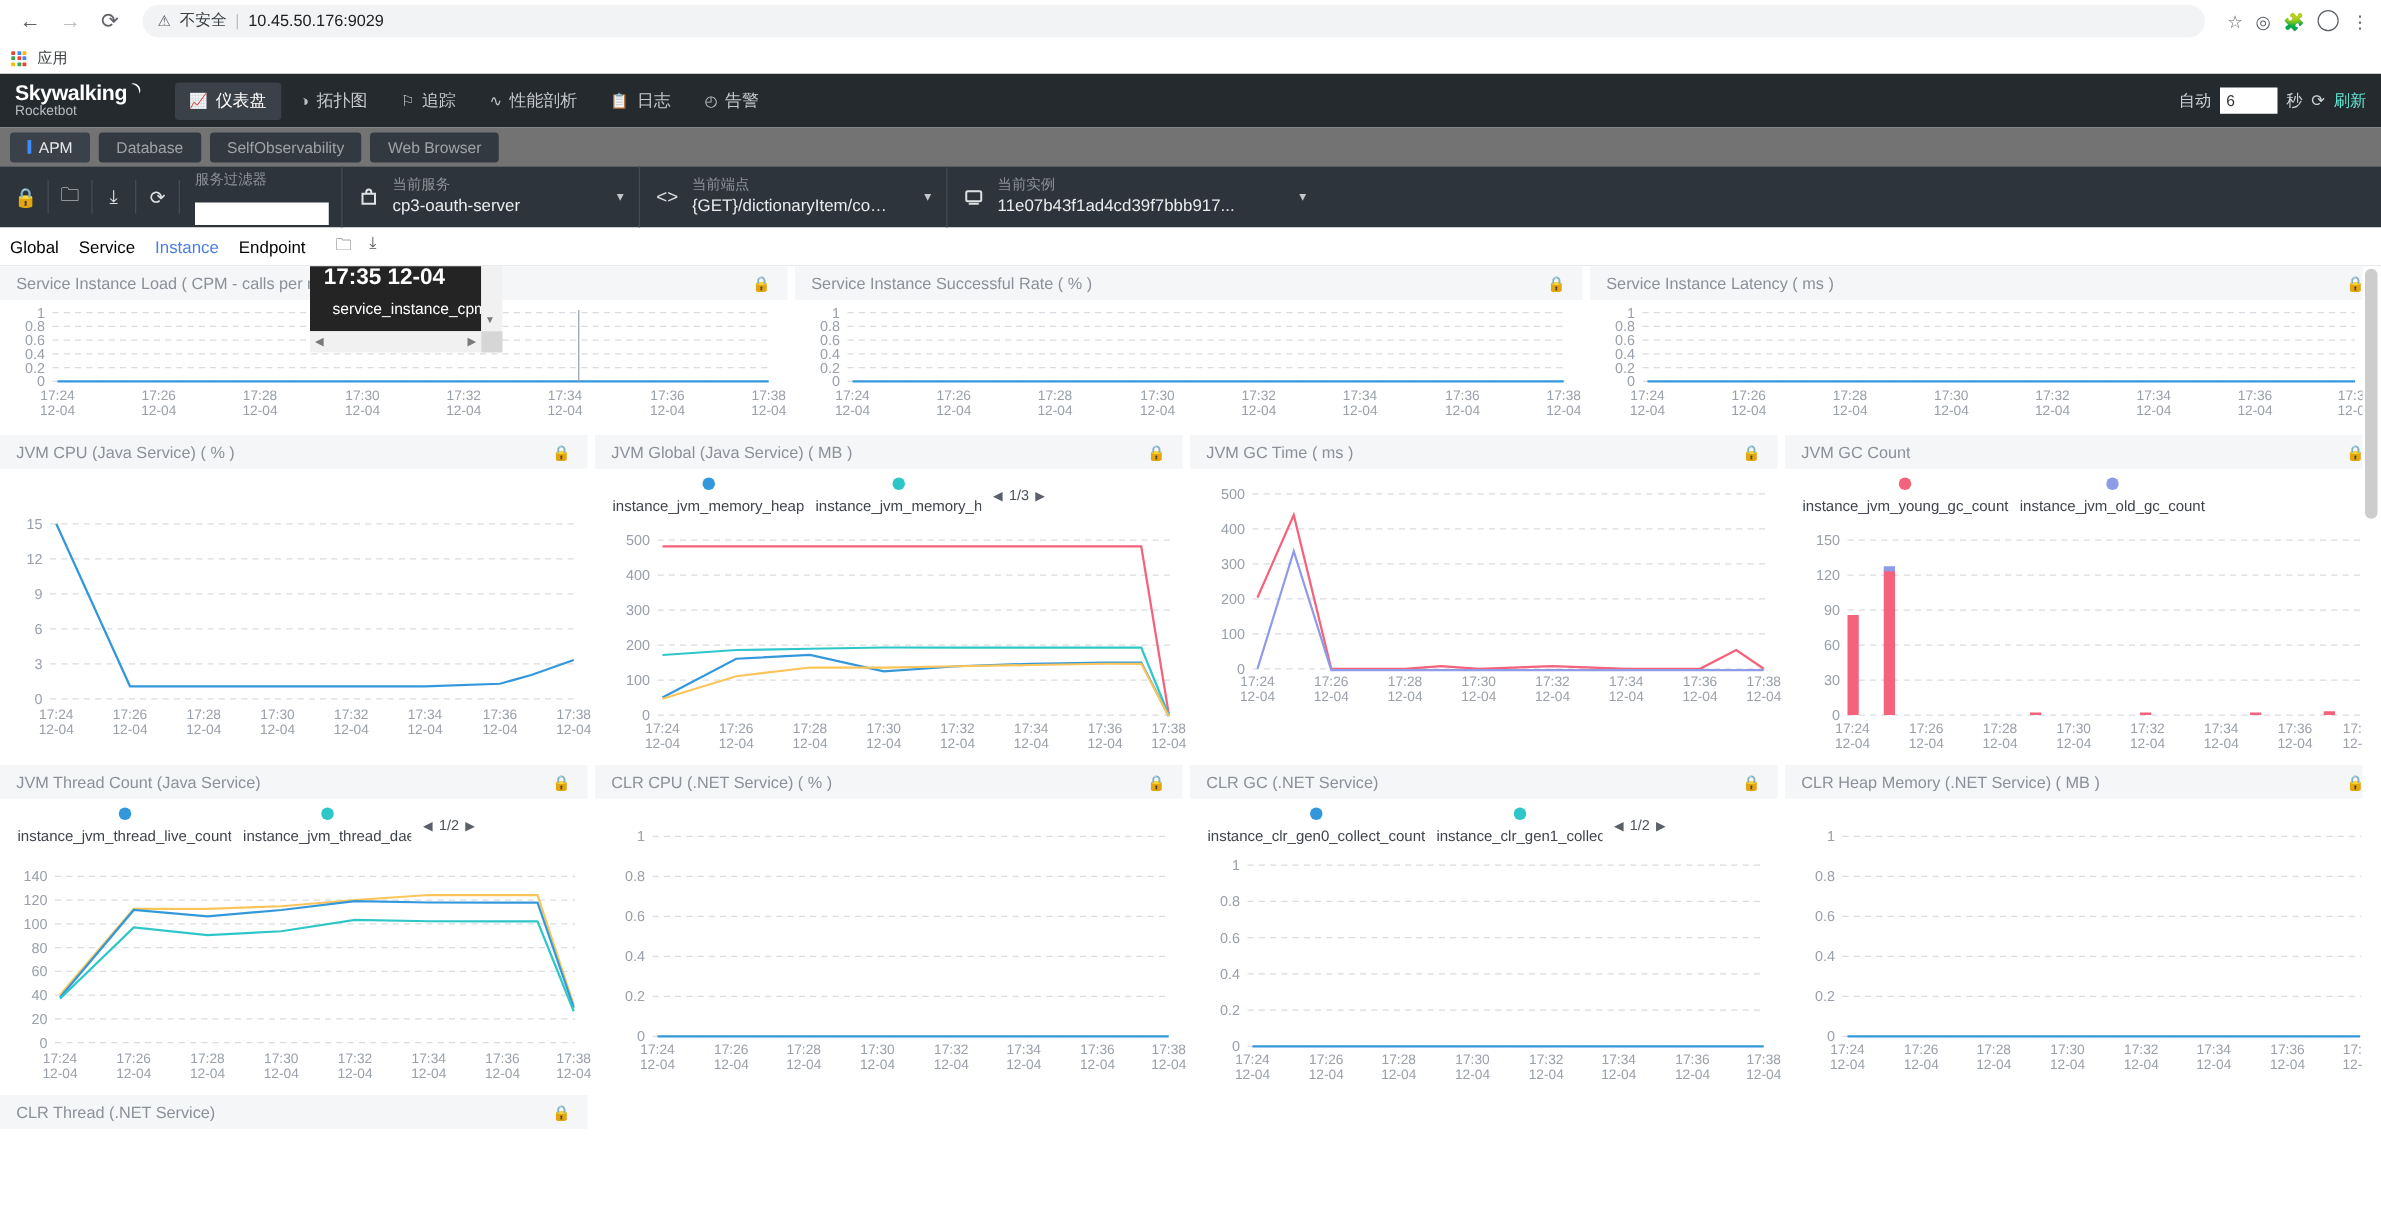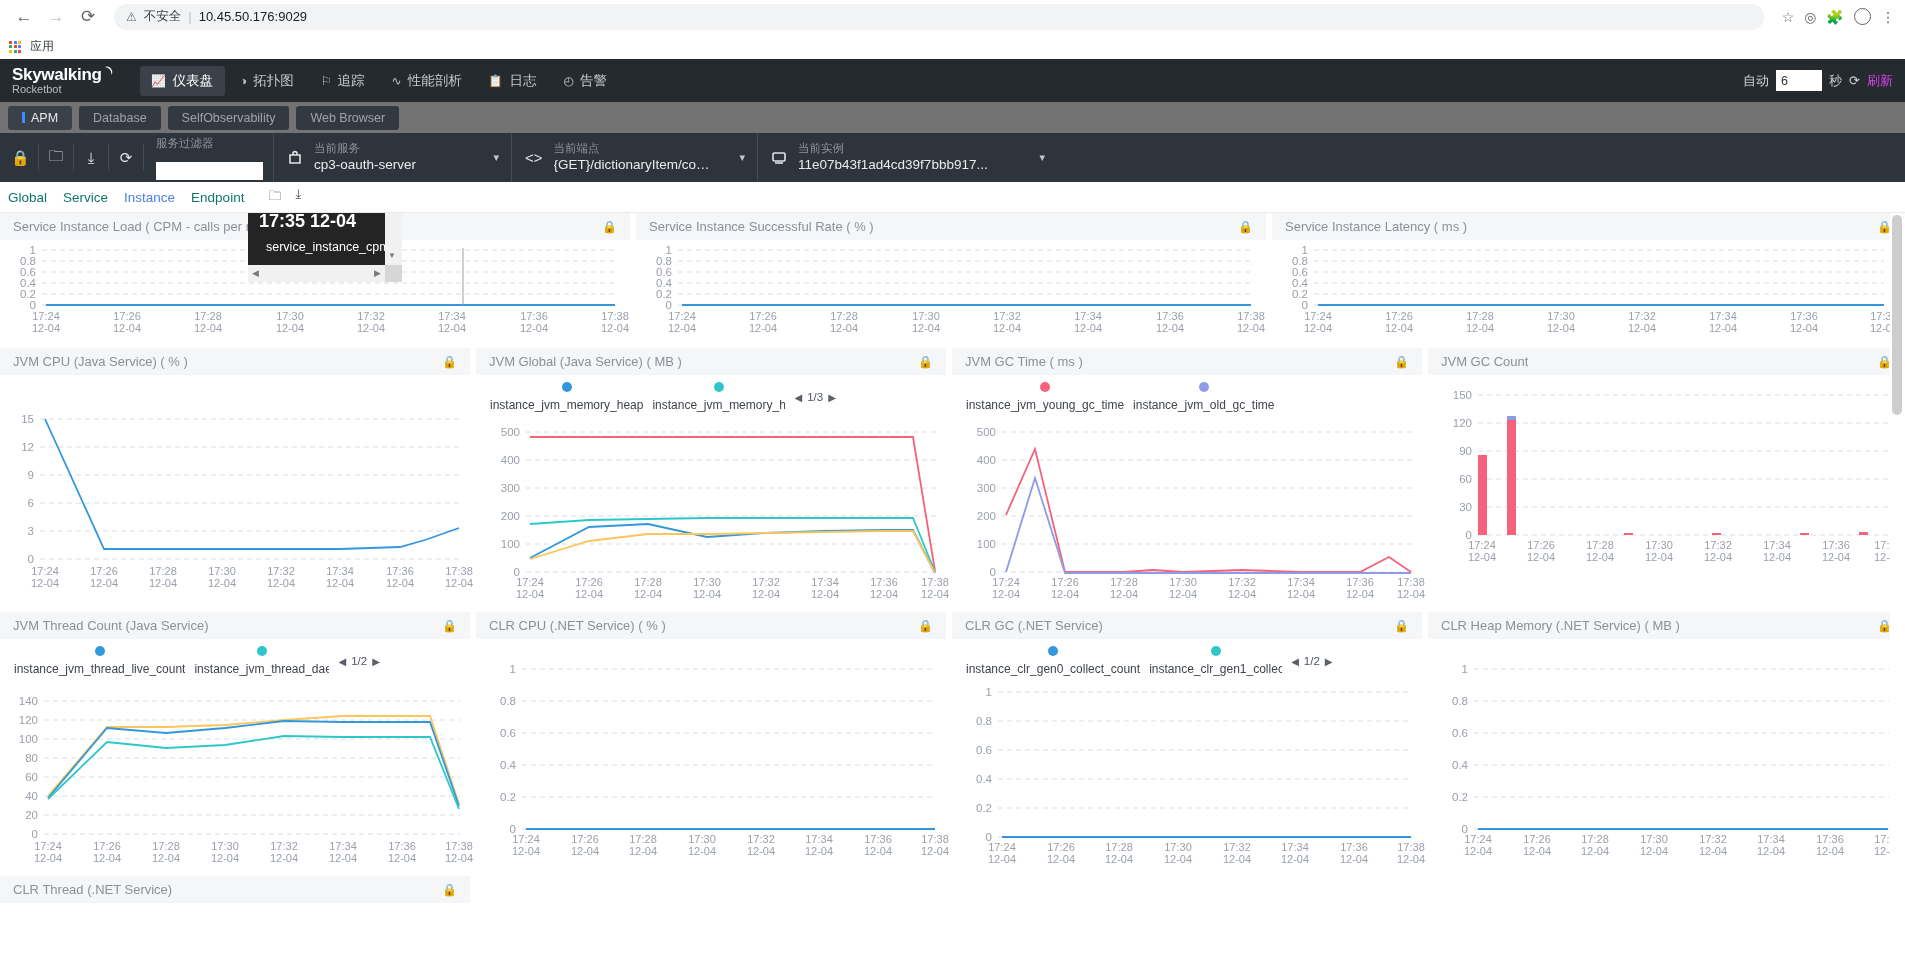--- a/index.html
+++ b/index.html
@@ -99,21 +99,21 @@
   .refresh-group {
     margin-left: auto; display: flex; align-items: center; gap: 7px;
     font-size: 13px; color: #cfd2d6;
   }
   .refresh-input {
     width: 46px; height: 21px;
     border: none; background: #fff; color: #333;
     font-size: 12.5px; padding: 0 5px;
     font-family: "Liberation Sans", sans-serif;
   }
-  .refresh-link { color: #d946ef; cursor: pointer; }
+  .refresh-link { color: #5eead4; cursor: pointer; }
 
   
   .tab-strip {
     height: 31px;
     background: #737373;
     display: flex;
     align-items: center;
     padding: 0 8px;
     gap: 7px;
   }
@@ -168,21 +168,21 @@
   
   .subtabs {
     height: 31px;
     background: #fff;
     display: flex; align-items: center;
     padding: 0 8px;
     gap: 16px;
     border-bottom: 1px solid #e8eaed;
     font-size: 13.5px;
   }
-  .subtab { color: #0f766e; cursor: pointer; }
+  .subtab { color: #000000; cursor: pointer; }
   .subtab.active { color: #4a7fe0; }
   .subtab-icos { display: flex; gap: 14px; margin-left: 8px; color: #555; font-size: 13px; }
 
   
   .dash {
     position: relative;
     width: 1905px;
     height: 692px;
     background: #fff;
     overflow: hidden;
@@ -696,30 +696,20 @@
           </g>
         </svg>
       </div>
     </div>
 
     <div class="panel" style="width:476px">
       <div class="panel-head">
         <span class="panel-title">JVM GC Time ( ms )</span>
         <span class="lock-ico">🔒</span>
       </div>
-      <div class="legend">
-        <span class="legend-item">
-          <i class="legend-dot" style="background:#f4627b"></i>
-          <span class="legend-label">instance_jvm_young_gc_time</span>
-        </span>
-        <span class="legend-item">
-          <i class="legend-dot" style="background:#8e9ce8"></i>
-          <span class="legend-label">instance_jvm_old_gc_time</span>
-        </span>
-      </div>
       <div class="panel-body" style="height:192px">
         <svg class="chart-svg" width="476" height="192" viewBox="0 0 476 192">
           <g>
             <line class="gridline" x1="50" y1="20" x2="460" y2="20"></line>
               <line class="gridline" x1="50" y1="48" x2="460" y2="48"></line>
             <line class="gridline" x1="50" y1="76" x2="460" y2="76"></line>
               <line class="gridline" x1="50" y1="104" x2="460" y2="104"></line>
             <line class="gridline" x1="50" y1="132" x2="460" y2="132"></line>
               <line class="gridline" x1="50" y1="160" x2="460" y2="160"></line>
           </g>
@@ -751,20 +741,30 @@
           </g>
         </svg>
       </div>
     </div>
 
     <div class="panel" style="width:477px;border-right:none">
       <div class="panel-head">
         <span class="panel-title">JVM GC Count</span>
         <span class="lock-ico">🔒</span>
       </div>
+      <div class="legend">
+        <span class="legend-item">
+          <i class="legend-dot" style="background:#f4627b"></i>
+          <span class="legend-label">instance_jvm_young_gc_count</span>
+        </span>
+        <span class="legend-item">
+          <i class="legend-dot" style="background:#8e9ce8"></i>
+          <span class="legend-label">instance_jvm_old_gc_count</span>
+        </span>
+      </div>
       <div class="panel-body" style="height:192px">
         <svg class="chart-svg" width="477" height="192" viewBox="0 0 477 192">
           <g>
             <line class="gridline" x1="50" y1="20" x2="461" y2="20"></line>
               <line class="gridline" x1="50" y1="48" x2="461" y2="48"></line>
             <line class="gridline" x1="50" y1="76" x2="461" y2="76"></line>
               <line class="gridline" x1="50" y1="104" x2="461" y2="104"></line>
             <line class="gridline" x1="50" y1="132" x2="461" y2="132"></line>
               <line class="gridline" x1="50" y1="160" x2="461" y2="160"></line>
           </g>

